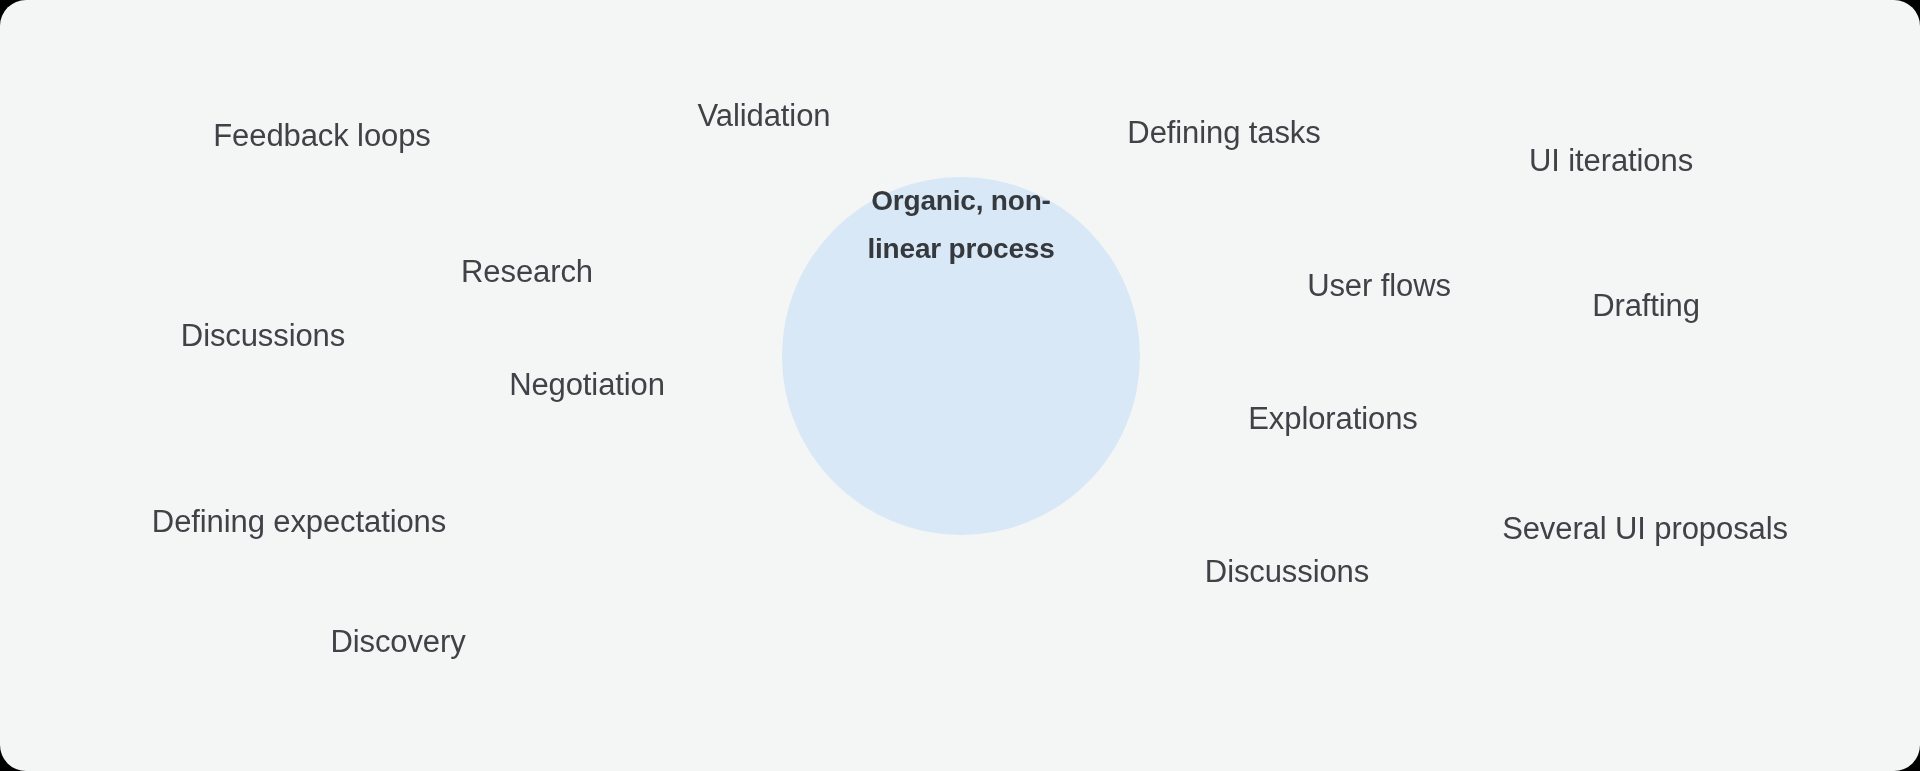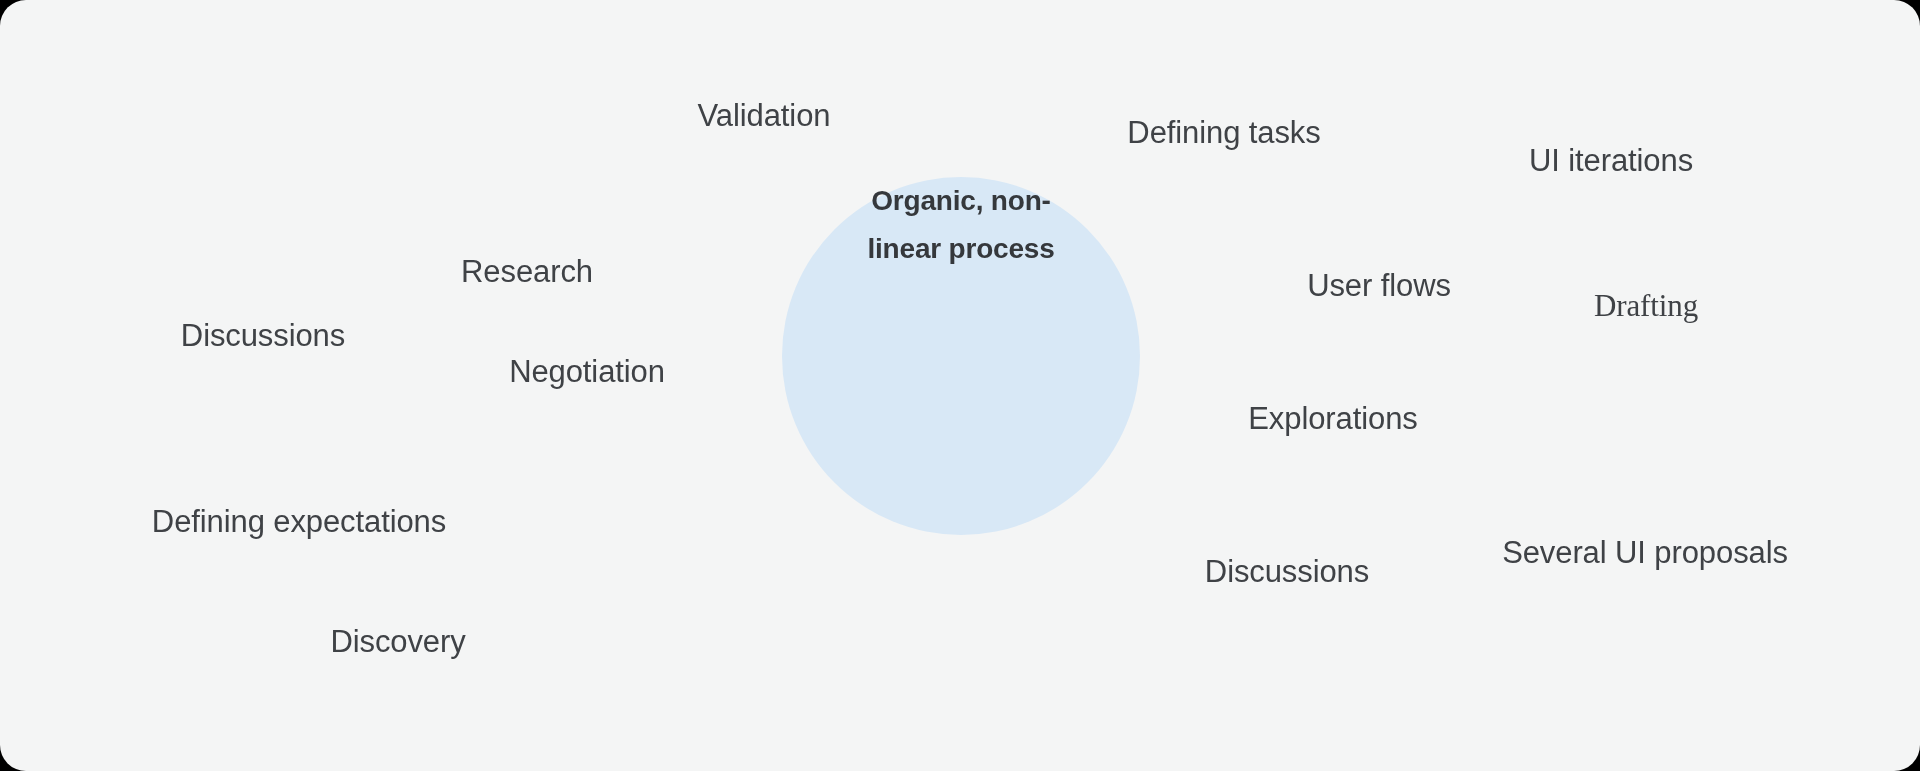--- a/index.html
+++ b/index.html
@@ -76,28 +76,29 @@
 <body>
 
 <div id="canvas" style="background: rgb(0, 0, 0);">
   <div id="card" style="background: rgb(244, 245, 245); border-radius: 26px;">
     <div id="cloud">
 
     <div class="center-circle" style="width: 358px; height: 358px; left: 782px; top: 177px; background: rgb(216, 232, 246);">
           <div class="center-label" style="color: rgb(53, 56, 60);">Organic, non-
 linear process</div>
         </div>
+        <div class="node" style="left: 322px; top: 135px;">Feedback loops</div>
         <div class="node" style="left: 764px; top: 115px;">Validation</div>
         <div class="node" style="left: 1224px; top: 132px;">Defining tasks</div>
         <div class="node" style="left: 1611px; top: 160px;">UI iterations</div>
         <div class="node" style="left: 527px; top: 225px; margin-top: 46px;">Research</div>
         <div class="node" style="left: 1379px; top: 285px;">User flows</div>
-        <div class="node" style="left: 1646px; top: 305px; font-family: Liberation Serif, serif;">Drafting</div>
+        <div class="node" style="left: 1646px; top: 305px;">Drafting</div>
         <div class="node" style="left: 263px; top: 335px;">Discussions</div>
-        <div class="node" style="left: 587px; top: 371px;">Negotiation</div>
+        <div class="node" style="left: 587px; top: 384px;">Negotiation</div>
         <div class="node" style="left: 1333px; top: 418px;">Explorations</div>
         <div class="node" style="left: 299px; top: 497px; margin-top: 24px;">Defining expectations</div>
-        <div class="node" style="left: 1645px; top: 528px; margin-top: 24px;">Several UI proposals</div>
+        <div class="node" style="left: 1645px; top: 528px;">Several UI proposals</div>
         <div class="node" style="left: 1287px; top: 571px;">Discussions</div>
         <div class="node" style="left: 398px; top: 641px;">Discovery</div>
       </div>
   </div>
 </div>
 
 </body></html>

